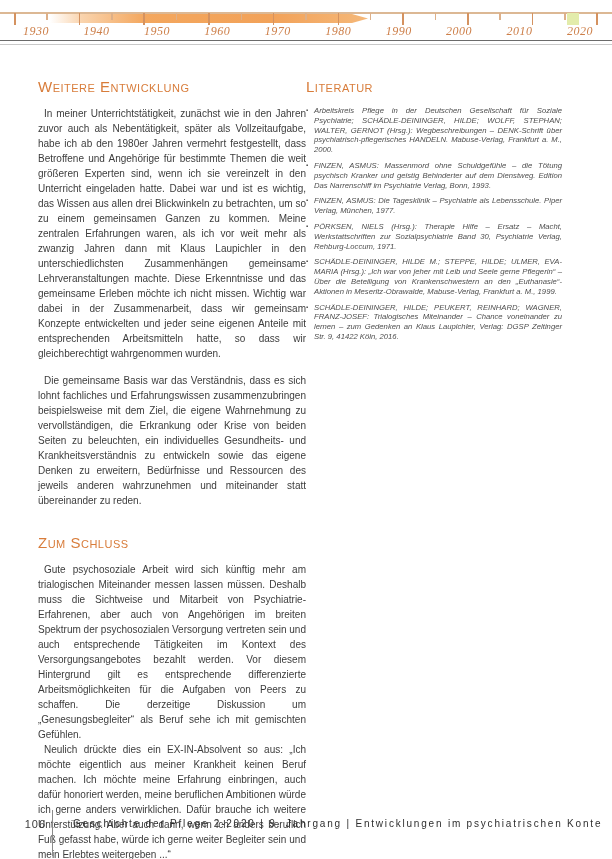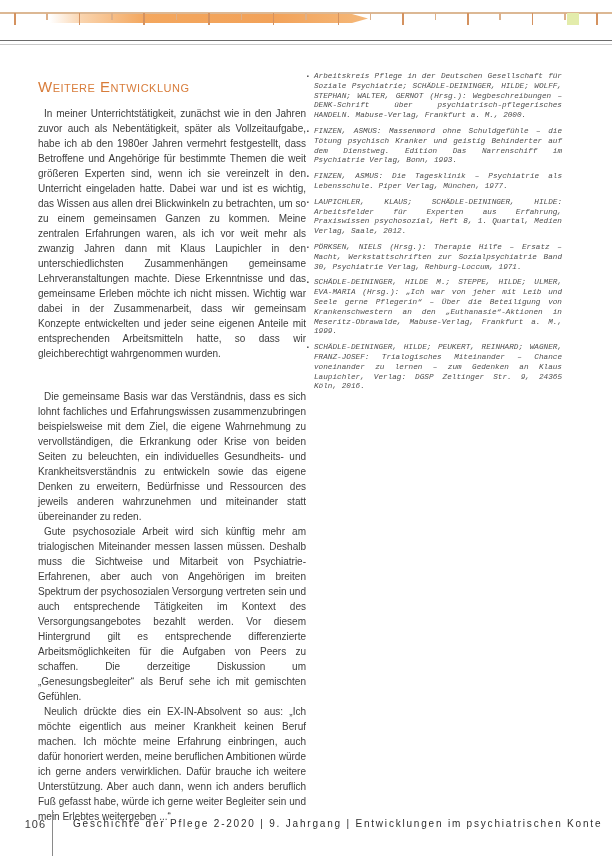--- a/index.html
+++ b/index.html
@@ -37,25 +37,25 @@
     margin:0 0 11px 0;padding:0;
   }
   .col.left h2.first{margin-top:6px;}
   .col.right h2.first{margin-top:6px;}
   h2.later{margin-top:26px;}
   .body-par{
     font-size:10px;line-height:15px;color:#3c3c3c;
     text-align:justify;margin:0;text-indent:6px;
     hyphens:manual;
   }
-  .par-gap{margin-top:28px;}
+  .par-gap{margin-top:12px;}
   
   .ref{
     position:relative;
-    font-family:Liberation Mono, monospace;font-style:italic;
+    font-family:Liberation Sans, sans-serif;font-style:italic;
     font-size:7.7px;line-height:9.8px;color:#4e4e4e;
     text-align:justify;margin:0 12px 6px 0;padding-left:8px;
   }
   .ref .bullet{
     position:absolute;left:0;top:0;font-style:normal;
     font-size:6px;color:#4e4e4e;line-height:9.8px;
   }
   
   .footer{position:absolute;top:808px;left:0;width:612px;height:51px;}
   .pagenum{
@@ -91,42 +91,55 @@
       <div class="tick major"></div>
       <div class="tick minor"></div>
       <div class="tick major"></div>
       <div class="tick minor"></div>
       <div class="tick major"></div>
       <div class="tick minor"></div>
       <div class="tick major"></div>
       <div class="tick minor"></div>
       <div class="tick major"></div>
     </div>
+    <div class="tl-years">
+      <span>1930</span>
+      <span>1940</span>
+      <span>1950</span>
+      <span>1960</span>
+      <span>1970</span>
+      <span>1980</span>
+      <span>1990</span>
+      <span>2000</span>
+      <span>2010</span>
+      <span>2020</span>
+    </div>
     <div class="tl-line1"></div>
     <div class="tl-line2"></div>
   </div>
 
   <div class="content">
 
     <div class="col left">
       <h2 class="sect first">Weitere Entwicklung</h2>
       <p class="body-par">In meiner Unterrichtstätigkeit, zunächst wie in den Jahren zuvor auch als Nebentätigkeit, später als Vollzeitaufgabe, habe ich ab den 1980er Jahren vermehrt festgestellt, dass Betroffene und Angehörige für bestimmte Themen die weit größeren Experten sind, wenn ich sie vereinzelt in den Unterricht eingeladen hatte. Dabei war und ist es wichtig, das Wissen aus allen drei Blickwinkeln zu betrachten, um so zu einem gemeinsamen Ganzen zu kommen. Meine zentralen Erfahrungen waren, als ich vor weit mehr als zwanzig Jahren dann mit Klaus Laupichler in den unterschiedlichsten Zusammenhängen gemeinsame Lehrveranstaltungen machte. Diese Erkenntnisse und das gemeinsame Erleben möchte ich nicht missen. Wichtig war dabei in der Zusammenarbeit, dass wir gemeinsam Konzepte entwickelten und jeder seine eigenen Anteile mit entsprechenden Arbeitsmitteln hatte, so dass wir gleichberechtigt wahrgenommen wurden.</p>
       <p class="body-par par-gap">Die gemeinsame Basis war das Verständnis, dass es sich lohnt fachliches und Erfahrungswissen zusammenzubringen beispielsweise mit dem Ziel, die eigene Wahrnehmung zu vervollständigen, die Erkrankung oder Krise von beiden Seiten zu beleuchten, ein individuelles Gesundheits- und Krankheitsverständnis zu entwickeln sowie das eigene Denken zu erweitern, Bedürfnisse und Ressourcen des jeweils anderen wahrzunehmen und miteinander statt übereinander zu reden.</p>
+      <h2 class="sect later">Zum Schluss</h2>
       <p class="body-par">Gute psychosoziale Arbeit wird sich künftig mehr am trialogischen Miteinander messen lassen müssen. Deshalb muss die Sichtweise und Mitarbeit von Psychiatrie-Erfahrenen, aber auch von Angehörigen im breiten Spektrum der psychosozialen Versorgung vertreten sein und auch entsprechende Tätigkeiten im Kontext des Versorgungsangebotes bezahlt werden. Vor diesem Hintergrund gilt es entsprechende differenzierte Arbeitsmöglichkeiten für die Aufgaben von Peers zu schaffen. Die derzeitige Diskussion um „Genesungsbegleiter“ als Beruf sehe ich mit gemischten Gefühlen.</p>
       <p class="body-par">Neulich drückte dies ein EX-IN-Absolvent so aus: „Ich möchte eigentlich aus meiner Krankheit keinen Beruf machen. Ich möchte meine Erfahrung einbringen, auch dafür honoriert werden, meine beruflichen Ambitionen würde ich gerne anders verwirklichen. Dafür brauche ich weitere Unterstützung. Aber auch dann, wenn ich anders beruflich Fuß gefasst habe, würde ich gerne weiter Begleiter sein und mein Erlebtes weitergeben ...“</p>
     </div>
 
     <div class="col right">
+      <h2 class="sect first">Literatur</h2>
       <div class="ref"><span class="bullet">▪</span><span>Arbeitskreis Pflege in der Deutschen Gesellschaft für Soziale Psychiatrie; SCHÄDLE-DEININGER, HILDE; WOLFF, STEPHAN; WALTER, GERNOT (Hrsg.): Wegbeschreibungen – DENK-Schrift über psychiatrisch-pflegerisches HANDELN. Mabuse-Verlag, Frankfurt a. M., 2000.</span></div>
       <div class="ref"><span class="bullet">▪</span><span>FINZEN, ASMUS: Massenmord ohne Schuldgefühle – die Tötung psychisch Kranker und geistig Behinderter auf dem Dienstweg. Edition Das Narrenschiff im Psychiatrie Verlag, Bonn, 1993.</span></div>
       <div class="ref"><span class="bullet">▪</span><span>FINZEN, ASMUS: Die Tagesklinik – Psychiatrie als Lebensschule. Piper Verlag, München, 1977.</span></div>
-      <div class="ref"><span class="bullet">▪</span><span>LAUPICHLER, KLAUS; SCHÄDLE-DEININGER, HILDE: Arbeitsfelder für Experten aus Erfahrung, Praxiswissen psychosozial, Heft 8, 1. Quartal, Medien Verlag, Saale, 2012.</span></div>
       <div class="ref"><span class="bullet">▪</span><span>PÖRKSEN, NIELS (Hrsg.): Therapie Hilfe – Ersatz – Macht, Werkstattschriften zur Sozialpsychiatrie Band 30, Psychiatrie Verlag, Rehburg-Loccum, 1971.</span></div>
       <div class="ref"><span class="bullet">▪</span><span>SCHÄDLE-DEININGER, HILDE M.; STEPPE, HILDE; ULMER, EVA-MARIA (Hrsg.): „Ich war von jeher mit Leib und Seele gerne Pflegerin“ – Über die Beteiligung von Krankenschwestern an den „Euthanasie“-Aktionen in Meseritz-Obrawalde, Mabuse-Verlag, Frankfurt a. M., 1999.</span></div>
-      <div class="ref"><span class="bullet">▪</span><span>SCHÄDLE-DEININGER, HILDE; PEUKERT, REINHARD; WAGNER, FRANZ-JOSEF: Trialogisches Miteinander – Chance voneinander zu lernen – zum Gedenken an Klaus Laupichler, Verlag: DGSP Zeltinger Str. 9, 24365 Köln, 2016.</span></div>
+      <div class="ref"><span class="bullet">▪</span><span>SCHÄDLE-DEININGER, HILDE; PEUKERT, REINHARD; WAGNER, FRANZ-JOSEF: Trialogisches Miteinander – Chance voneinander zu lernen – zum Gedenken an Klaus Laupichler, Verlag: DGSP Zeltinger Str. 9, 41422 Köln, 2016.</span></div>
     </div>
 
   </div>
 
   <div class="footer">
     <span class="pagenum">106</span>
     <span class="footrule"></span>
     <span class="foottext">Geschichte der Pflege 2-2020 | 9. Jahrgang | Entwicklungen im psychiatrischen Kontext</span>
   </div>
 

